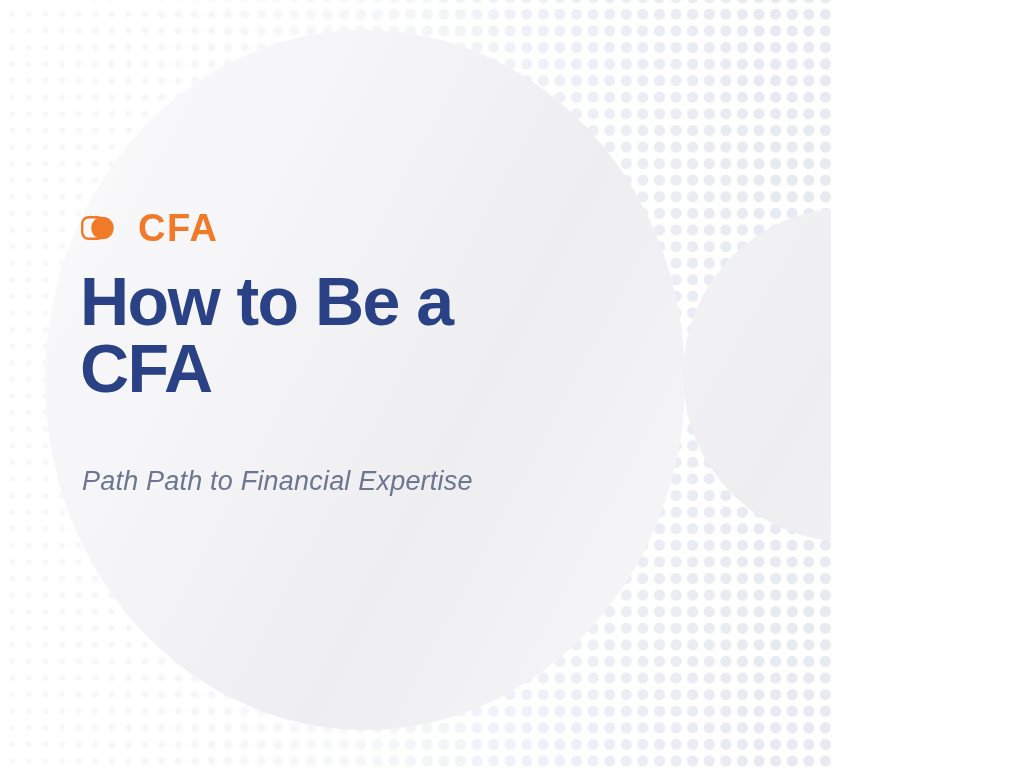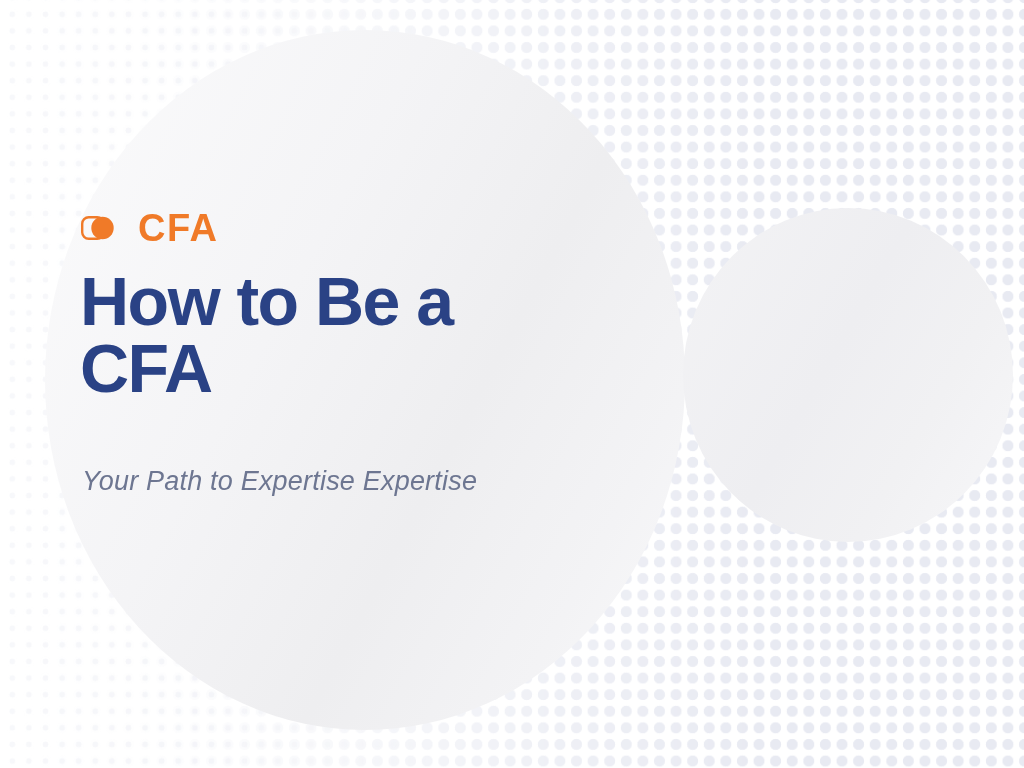--- a/index.html
+++ b/index.html
@@ -7,24 +7,25 @@
     margin: 0;
     padding: 0;
     background: #ffffff;
   }
   body {
     font-family: "Liberation Sans", sans-serif;
   }
 
   .slide {
     position: relative;
-    width: 1024px;
+    width: 820px;
     height: 768px;
     overflow: hidden;
     background: #ffffff;
+    padding-left: 11px;
     -webkit-font-smoothing: antialiased;
   }
 
   
   .dot-layer {
     position: absolute;
     inset: 0;
     pointer-events: none;
   }
   .dot-layer .dots {
@@ -177,17 +178,17 @@
         </svg>
       </span>
       <span class="brand-name">CFA</span>
     </div>
 
     <h1 class="headline">
       <span class="line">How to Be a</span>
       <span class="line">CFA</span>
     </h1>
 
-    <p class="subtitle">Your Path to Expertise Expertise</p>
+    <p class="subtitle">Path Path to Financial Expertise</p>
 
   </div>
 
 </div>
 
 </body></html>

